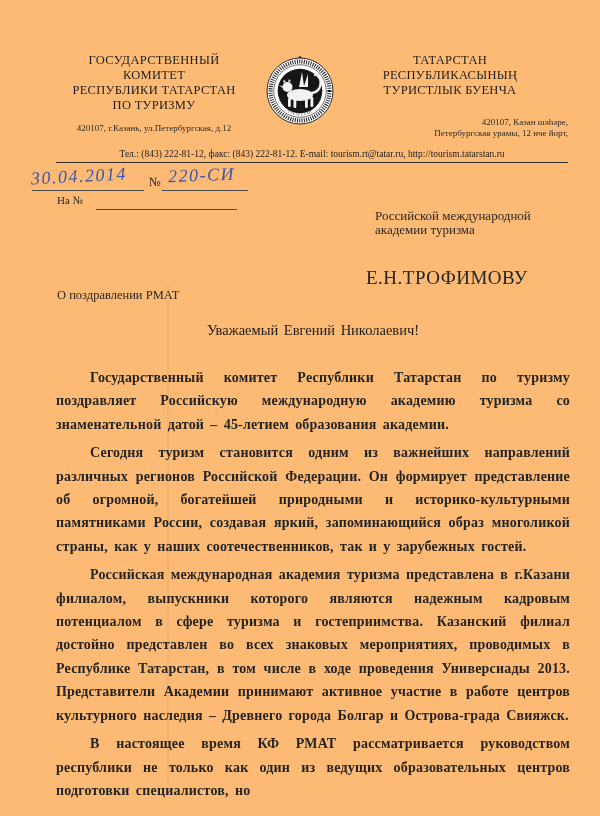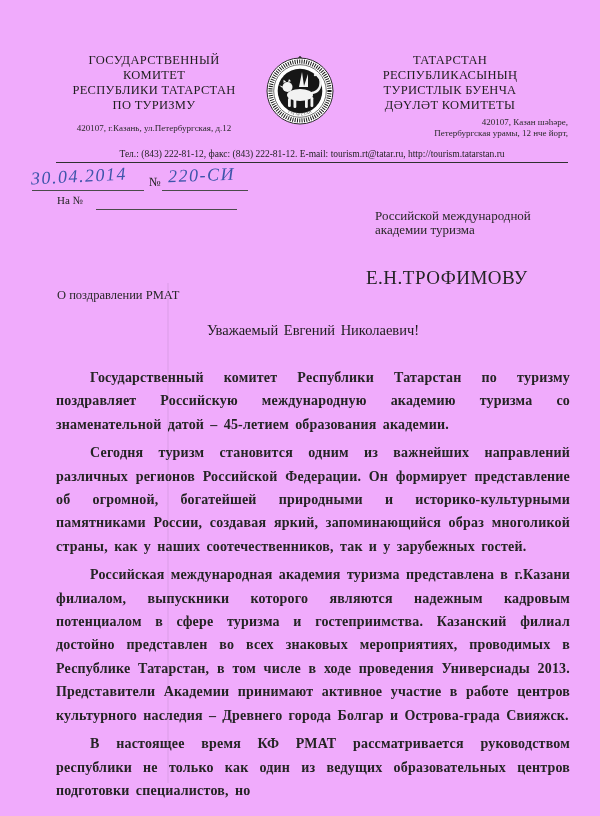--- a/index.html
+++ b/index.html
@@ -1,18 +1,18 @@
 <!DOCTYPE html>
 <html><head>
 <meta charset="utf-8">
 <style>
   html, body { margin:0; padding:0; background:#ffffff; }
   .page {
     position:relative; width:600px; height:816px; overflow:hidden;
-    background:#f0abfc;
+    background:#fdba74;
     color:#232323;
     font-family:"Liberation Serif", serif;
   }
   
   .org-left {
     position:absolute; left:28px; top:53px; width:252px;
     text-align:center; font-size:12.5px; line-height:15px; letter-spacing:.3px;
     color:#1e1e1e;
   }
   .org-right {
@@ -103,21 +103,20 @@
       <text font-size="3.6" letter-spacing="0.6" fill="#2e2e2e" font-family="Liberation Serif, serif">
         <textPath href="#emblem-caption-arc" startOffset="50%" text-anchor="middle">ТАТАРСТАН</textPath>
       </text>
     </svg>
   </div>
 
   <div class="org-right">
     <div>ТАТАРСТАН</div>
     <div>РЕСПУБЛИКАСЫНЫҢ</div>
     <div>ТУРИСТЛЫК БУЕНЧА</div>
-    <div>ДӘҮЛӘТ КОМИТЕТЫ</div>
   </div>
   <div class="addr-right">
     <div>420107, Казан шәһәре,</div>
     <div>Петербургская урамы, 12 нче йорт,</div>
   </div>
 
   <div class="contact-row">Тел.: (843) 222-81-12, факс: (843) 222-81-12. E-mail: tourism.rt@tatar.ru, http://tourism.tatarstan.ru</div>
 
   <div class="hw hw-date" style="color:#3e55ab;">30.04.2014</div>
   <div class="blank-line line-date"></div>

